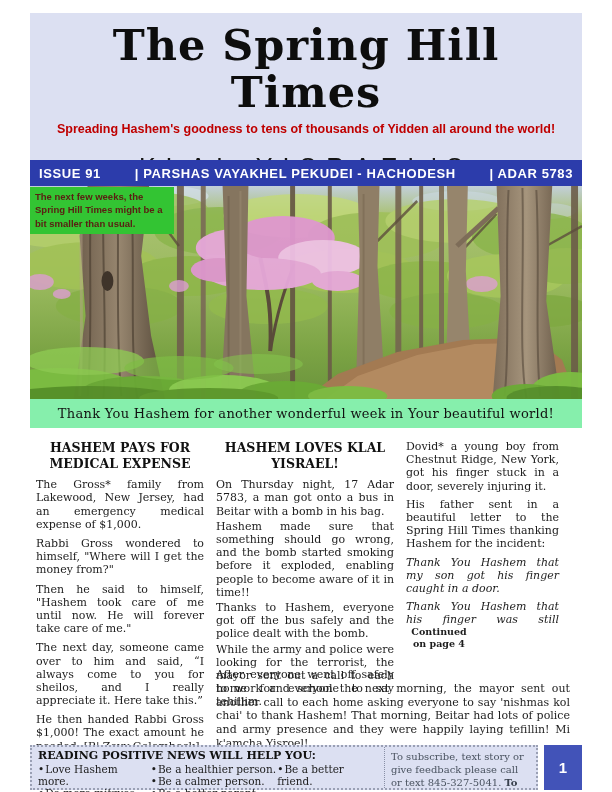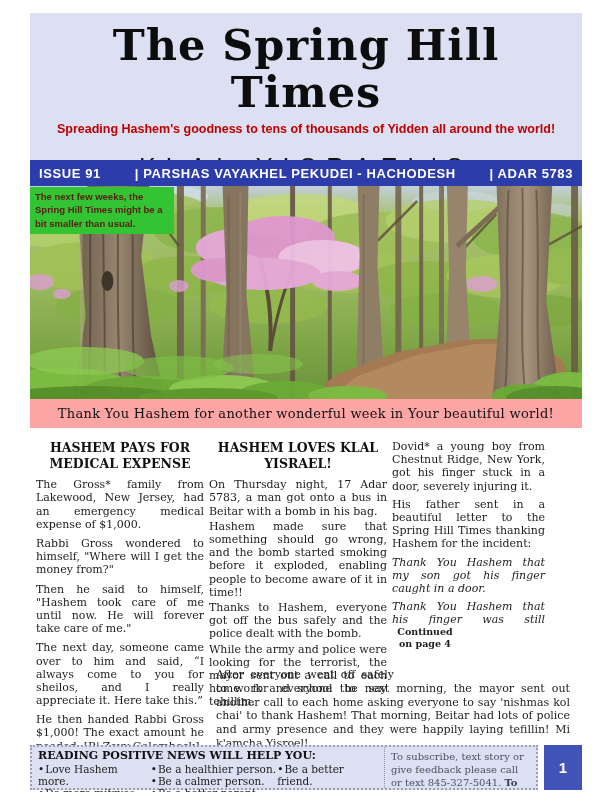--- a/index.html
+++ b/index.html
@@ -19,26 +19,26 @@
   
   .issuebar{left:30px;top:160px;width:552px;height:26px;background:#2c3cab;color:#ffffff;
     font-family:"Liberation Sans",sans-serif;font-weight:bold;font-size:13px;letter-spacing:.6px;
     display:flex;align-items:center;justify-content:space-between;box-sizing:border-box;padding:0 9px;}
   
   .photo{left:30px;top:186px;width:552px;height:213px;overflow:hidden;}
   .photo svg{display:block;width:552px;height:213px;}
   .notice{left:30px;top:187px;width:144px;background:#33c433;box-sizing:border-box;
     padding:3px 5px 4px 5px;font-family:"Liberation Sans",sans-serif;font-weight:600;
     font-size:9.5px;line-height:1.4;color:#5a2013;}
-  .caption{left:30px;top:399px;width:552px;height:29px;background:#fca5a5;
+  .caption{left:30px;top:399px;width:552px;height:29px;background:#86efac;
     display:flex;align-items:center;justify-content:center;
     font-size:13px;letter-spacing:.3px;color:#111;}
   
   .articles{left:30px;top:440px;width:552px;height:300px;box-sizing:border-box;padding:0 6px;}
-  .cols{display:flex;gap:5px;}
+  .cols{display:flex;gap:12px;}
   .col{min-width:0;}
   .col1{width:168px;} .col2{width:178px;} .col3{width:168px;}
   .art-title{font-size:12.5px;font-weight:bold;text-align:center;line-height:1.25;
     margin:0 0 7px 0;color:#111;}
   .col p{font-size:11px;line-height:1.2;text-align:justify;margin:0 0 6px 0;}
   .col2 p{margin:0 0 2px 0;}
   .col3 p{margin:0 15px 5px 0;}
   .quote{font-style:italic;}
   .cont{font-style:normal;font-weight:bold;font-size:9.5px;display:inline-block;
     width:66px;text-align:center;vertical-align:baseline;line-height:1.25;}

